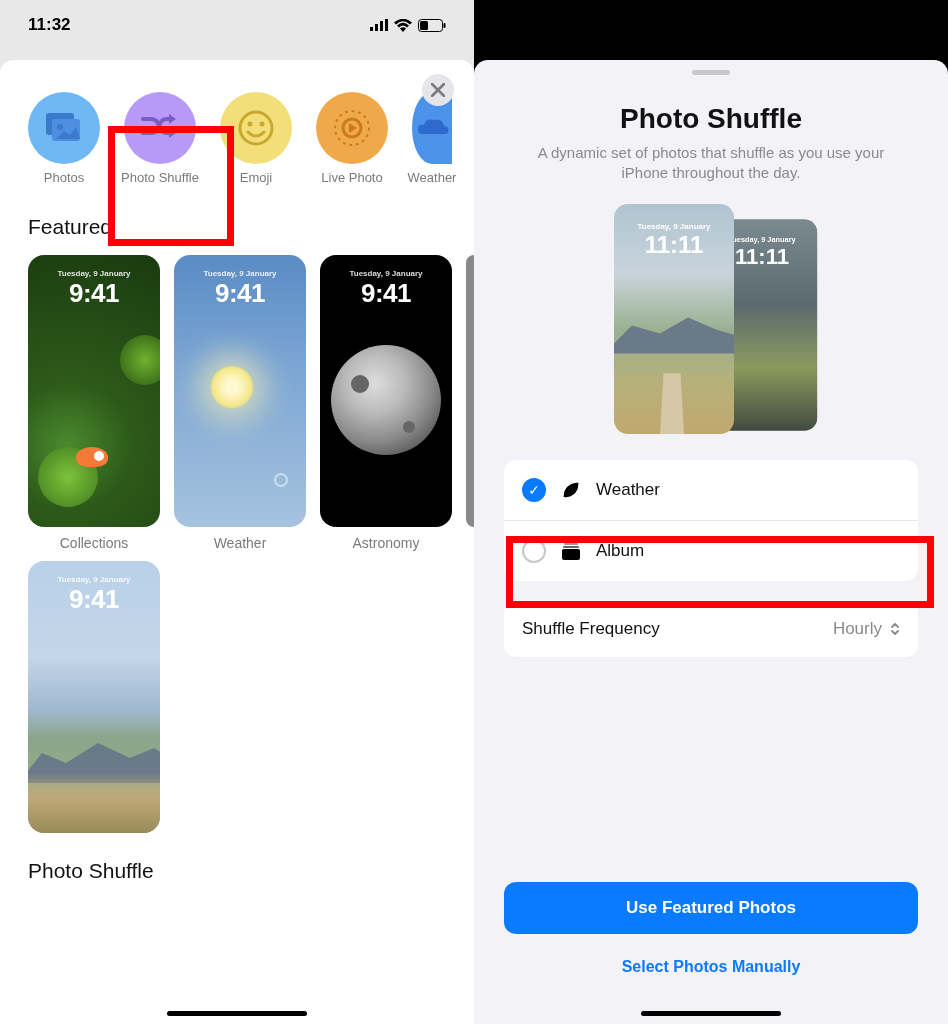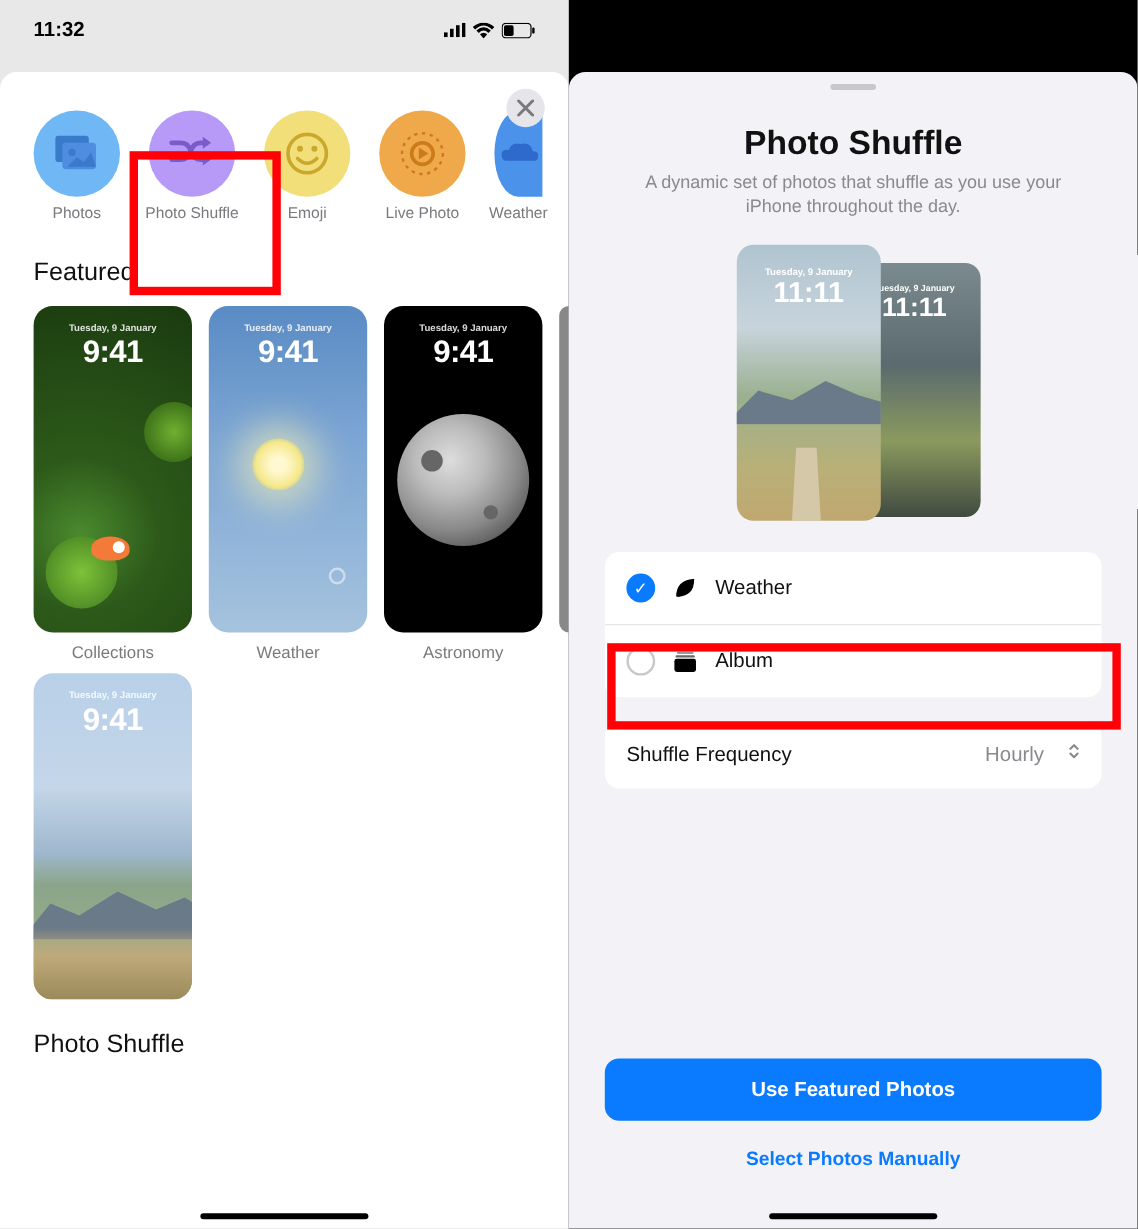--- a/index.html
+++ b/index.html
@@ -86,21 +86,21 @@
 .option-row:last-child { border-bottom: none; }
 .radio { width:24px; height:24px; border-radius:50%; border:2px solid #c7c7cc; flex-shrink:0; }
 .radio.checked { background:#0a7aff; border-color:#0a7aff; display:flex; align-items:center; justify-content:center; color:#fff; font-size:14px; }
 .opt-icon { width:22px; display:flex; justify-content:center; }
 .opt-label { font-size: 17px; color:#111; }
 
 .hl-right { left: 506px; top: 536px; width: 428px; height: 72px; }
 
 .freq-row { margin: 20px 30px 0; background:#fff; border-radius:12px; padding: 18px 18px; display:flex; justify-content:space-between; align-items:center; cursor:pointer; }
 .freq-label { font-size: 17px; color:#111; }
-.freq-val { font-size: 17px; color:#8a8a8e; display:flex; align-items:flex-start; gap:20px; }
+.freq-val { font-size: 17px; color:#8a8a8e; display:flex; align-items:center; gap:8px; }
 
 .primary-btn { margin: 0 30px 0; background:#0a7aff; color:#fff; font-size:17px; font-weight:600; padding:16px; border-radius:12px; text-align:center; cursor:pointer; position:absolute; bottom: 90px; left:0; right:0; }
 .secondary-btn { color:#0a7aff; font-size:16px; font-weight:600; text-align:center; cursor:pointer; position:absolute; bottom: 48px; left:0; right:0; }
 .home-ind-r { position:absolute; bottom:8px; left:50%; transform:translateX(-50%); width:140px; height:5px; background:#000; border-radius:3px; }
 </style>
 </head>
 <body>
 
 <div class="pane pane-left">
   <div class="status-bar">

